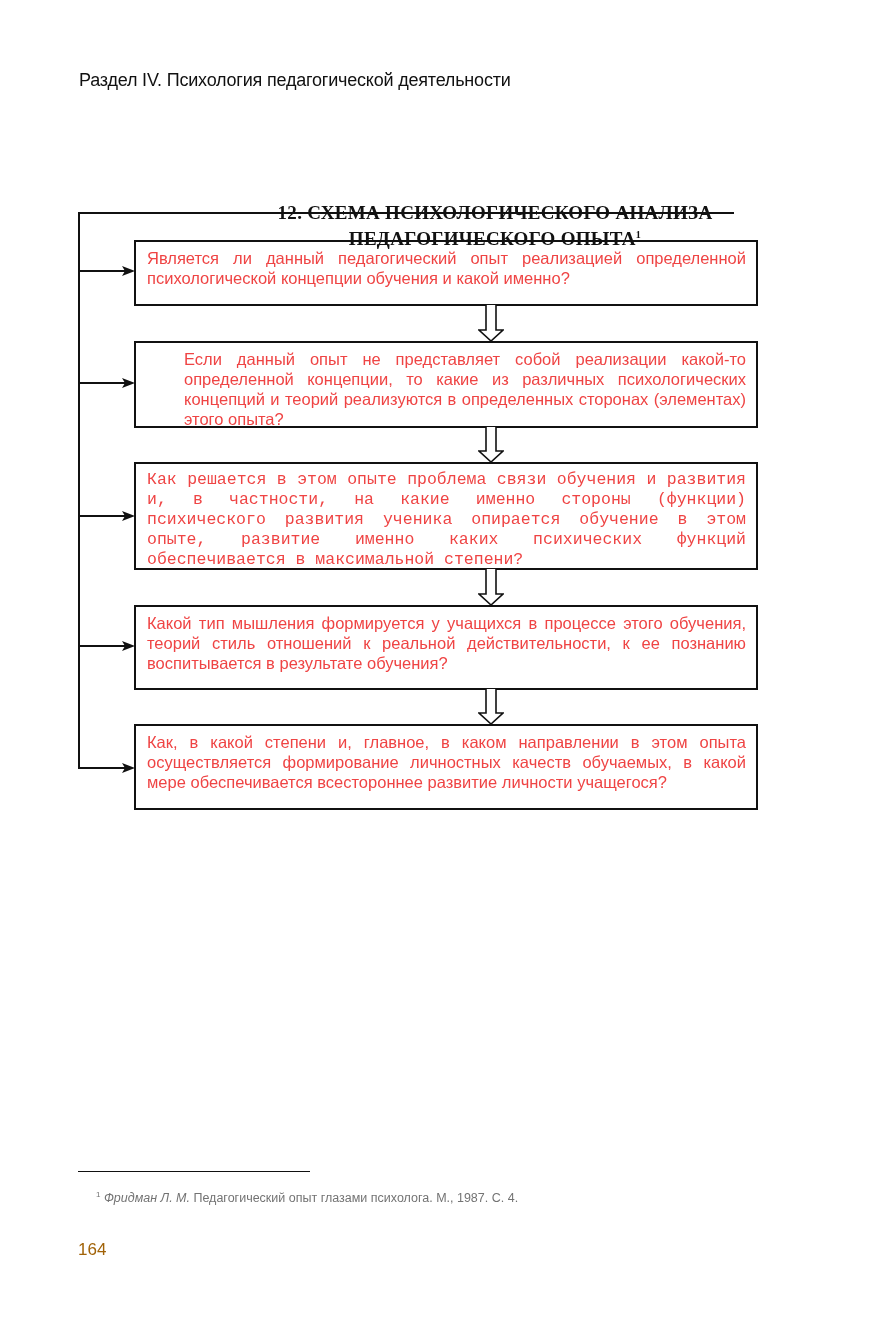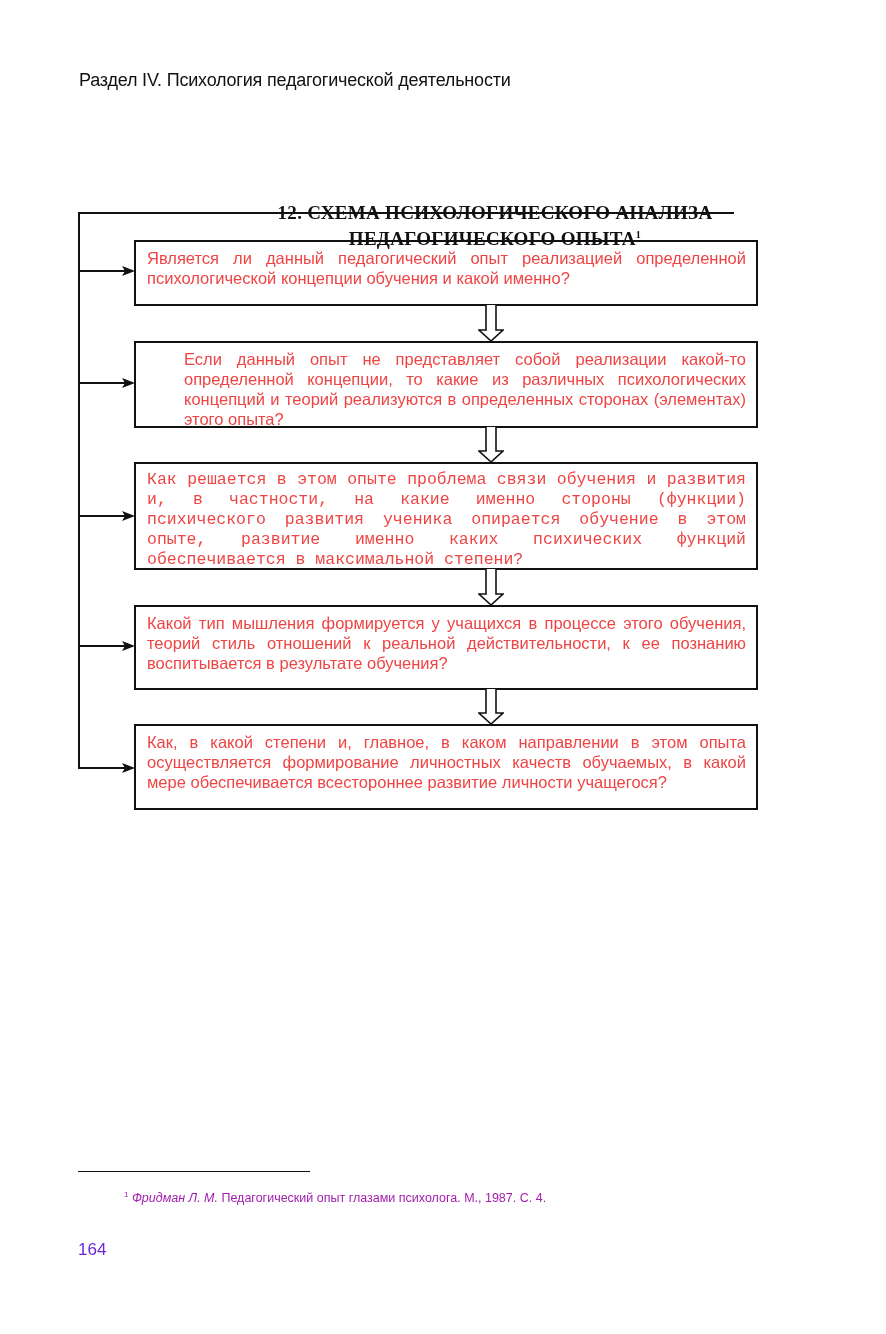--- a/index.html
+++ b/index.html
@@ -24,27 +24,27 @@
       border: 2px solid #111; box-sizing: border-box;
       padding: 6px 10px 0 11px;
       font-family: "Liberation Sans", sans-serif; font-size: 16.5px; line-height: 20px;
       color: #ef4444; text-align: justify;
     }
     .side-arrow { position: absolute; left: 78px; width: 58px; height: 12px; }
     .down-arrow { position: absolute; left: 478px; width: 26px; }
     .footnote-rule { left: 78px; top: 1171px; width: 232px; height: 1px; background: #111; }
     .footnote {
       left: 96px; top: 1191px;
-      font-family: "Liberation Sans", sans-serif; font-size: 12.5px; color: #a21caf; margin-left: 28px;
+      font-family: "Liberation Sans", sans-serif; font-size: 12.5px; color: #737373;
     }
     .footnote sup { font-size: 8px; vertical-align: super; line-height: 0; }
     .footnote .author { font-style: italic; }
     .page-number {
       left: 78px; top: 1240px;
-      font-family: "Liberation Sans", sans-serif; font-size: 17px; color: #6d28d9;
+      font-family: "Liberation Sans", sans-serif; font-size: 17px; color: #a16207;
     }
   </style>
 </head>
 <body>
 
 <div class="abs running-head">Раздел IV. Психология педагогической деятельности</div>
 
 <div class="abs title">
   <div>12. Схема психологического анализа</div>
   <div><span>педагогического опыта</span><sup>1</sup></div>

